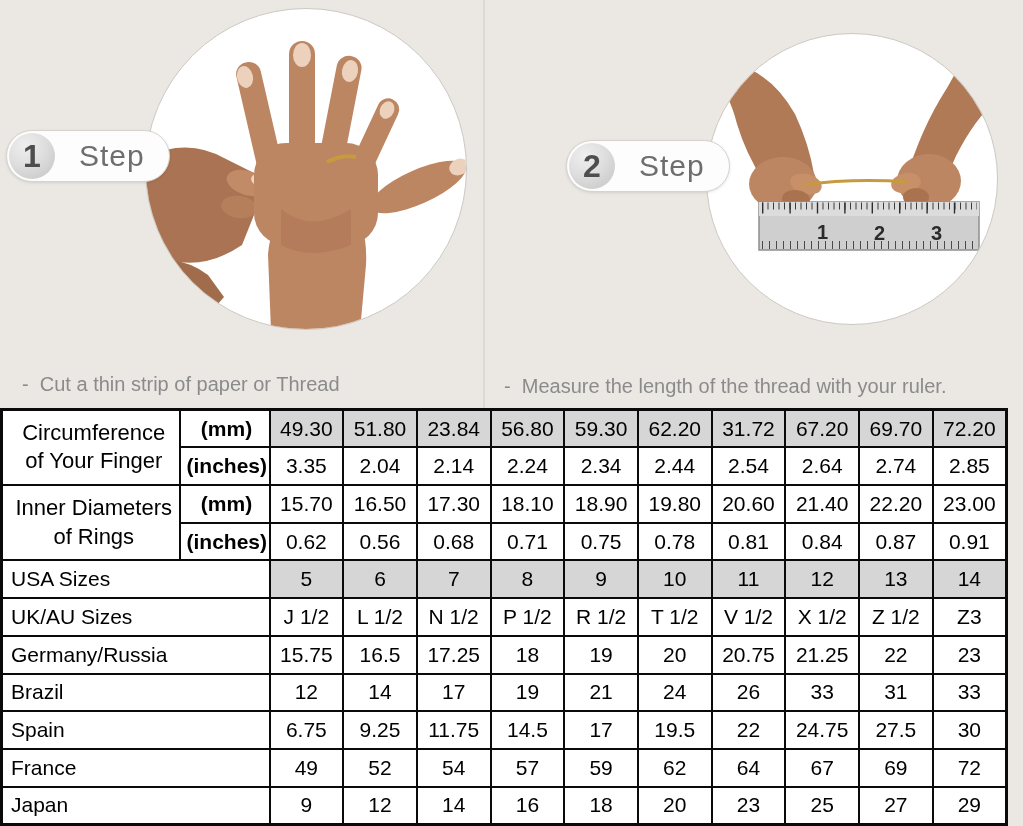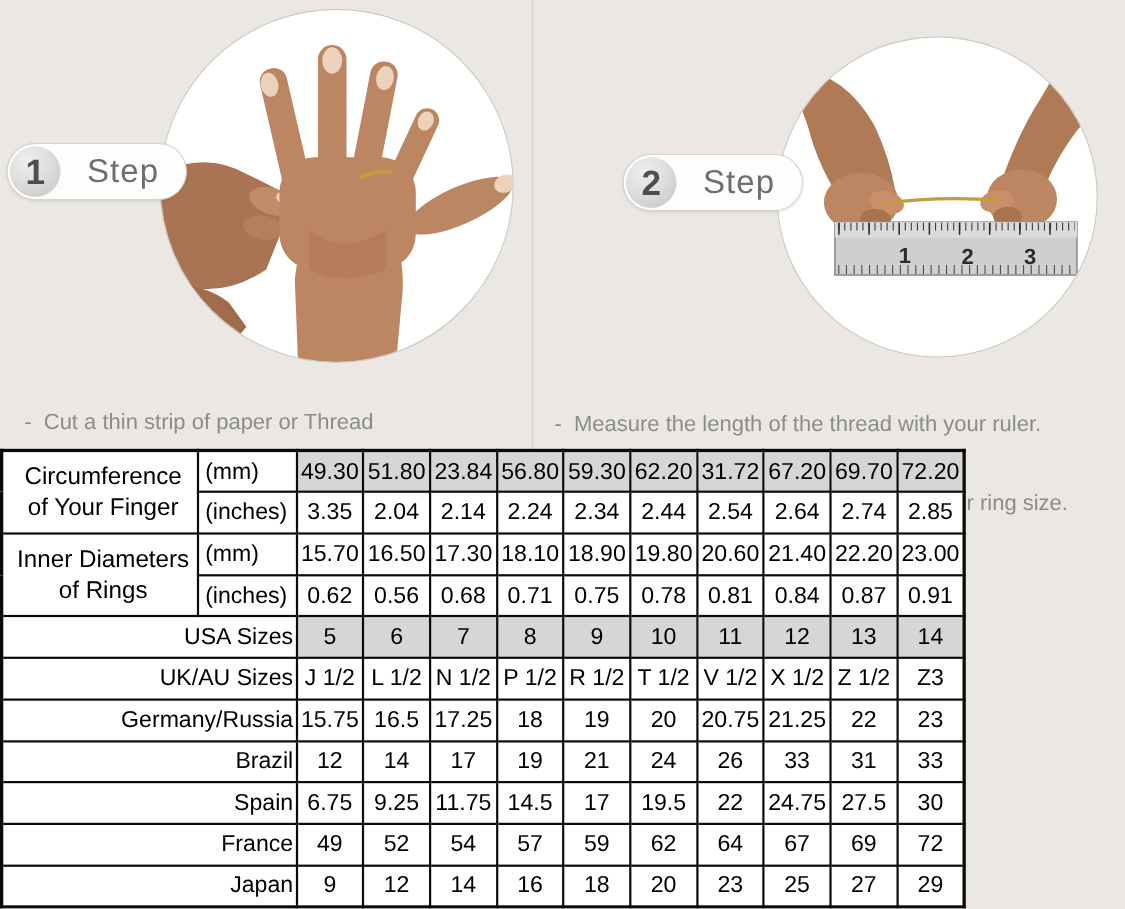--- a/index.html
+++ b/index.html
@@ -42,29 +42,29 @@
   }
   
   .instructions {
     position:absolute; color:#8b8b8b; font-size:20px; line-height:24px;
     white-space:pre;
   }
   .ins-1 { left:22px;  top:324px; }
   .ins-2 { left:504px; top:326px; }
   
   .size-table {
-    position:absolute; left:0; top:408px; width:878px; height:418px;
+    position:absolute; left:0; top:408px; width:1008px; height:418px;
     border-collapse:collapse; table-layout:fixed;
     background:#ffffff; border:3px solid #0a0a0a;
     font-size:21px; color:#000;
   }
   .size-table td { border:2px solid #0a0a0a; padding:0 2px; height:36px; overflow:hidden; }
-  .size-table td.lbl  { text-align:right; padding-left:8px; }
+  .size-table td.lbl  { text-align:left; padding-left:8px; }
   .size-table td.big  { text-align:center; font-size:22px; line-height:1.3; }
-  .size-table td.unit { text-align:left; padding-left:6px; }
+  .size-table td.unit { text-align:center; padding-left:6px;font-weight:bold; }
   .size-table td.val  { text-align:center; }
   .size-table td.shaded { background:#d6d6d6;margin-left:24px; }
 </style>
 </head>
 <body>
 
 <div class="divider-v"></div>
 
 <div class="photo-circle circle-1">
   <svg viewBox="0 0 322 322" width="322" height="322">

